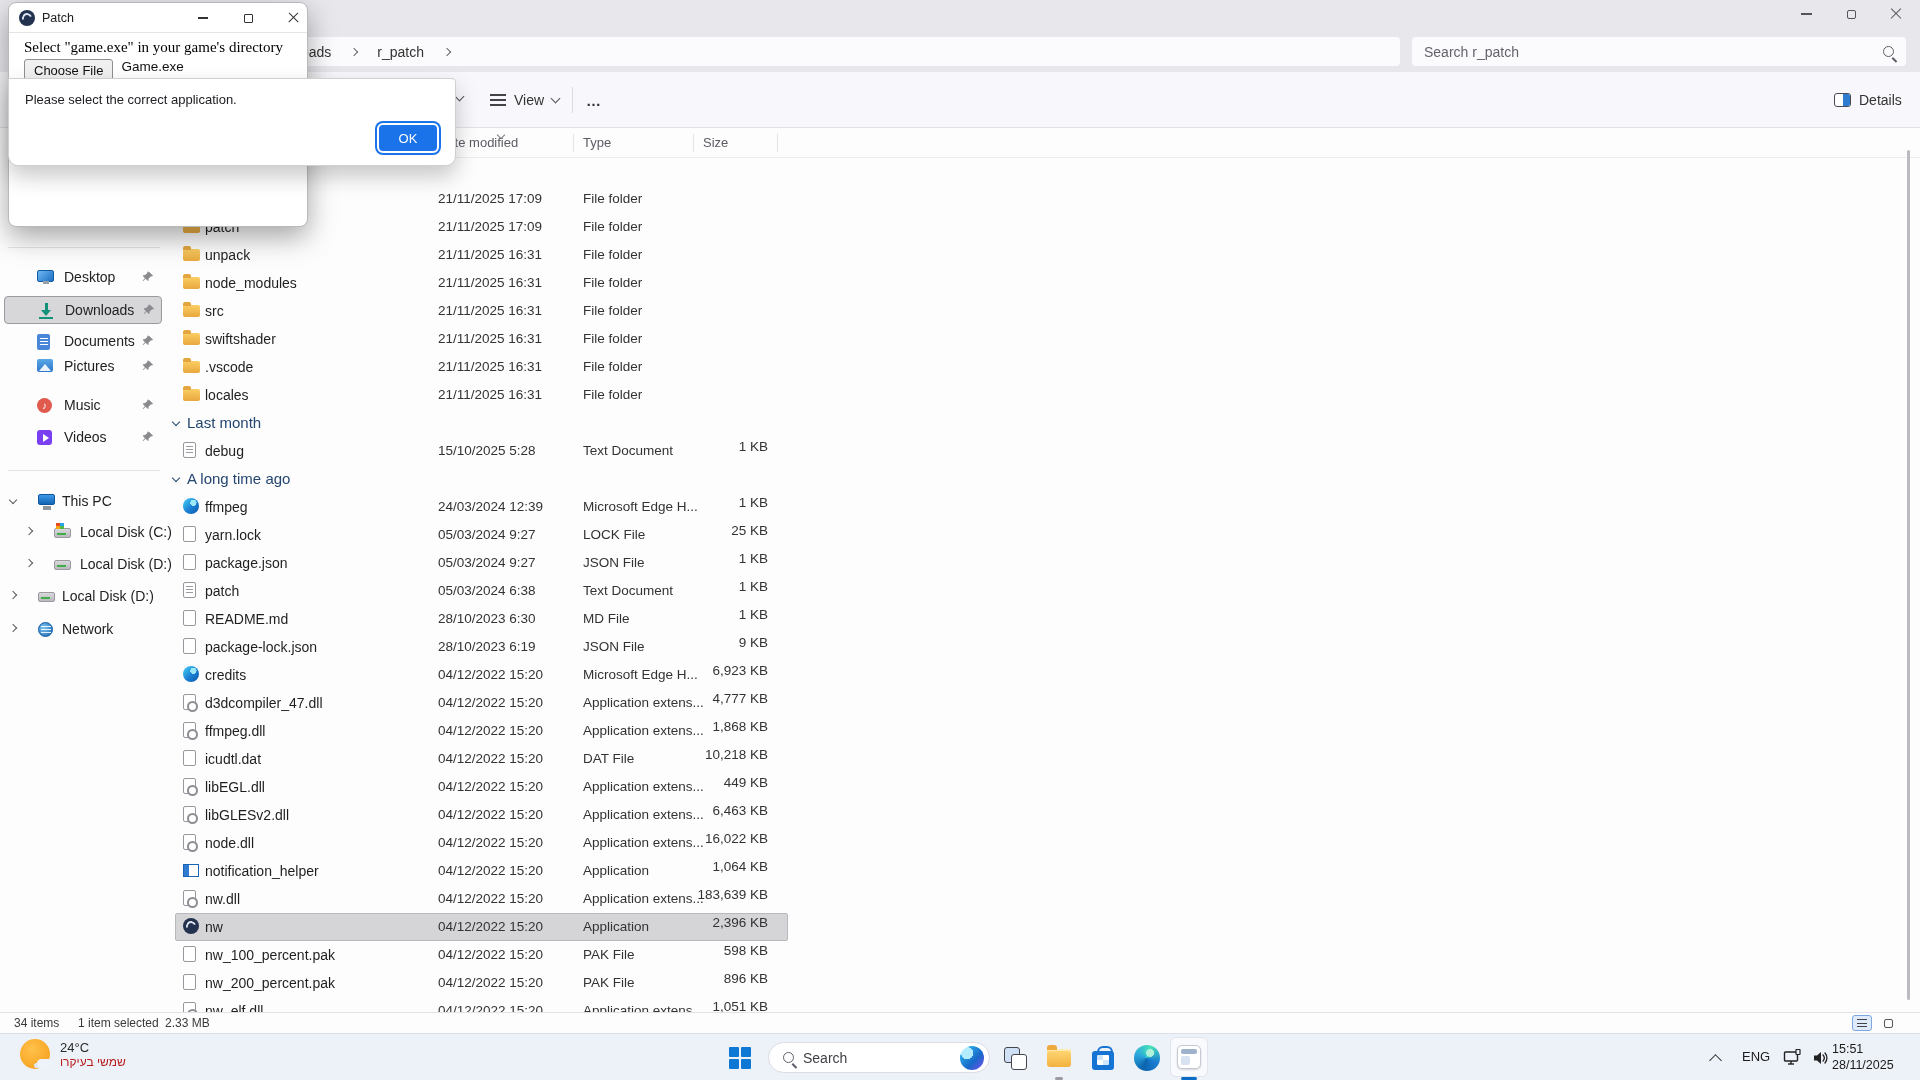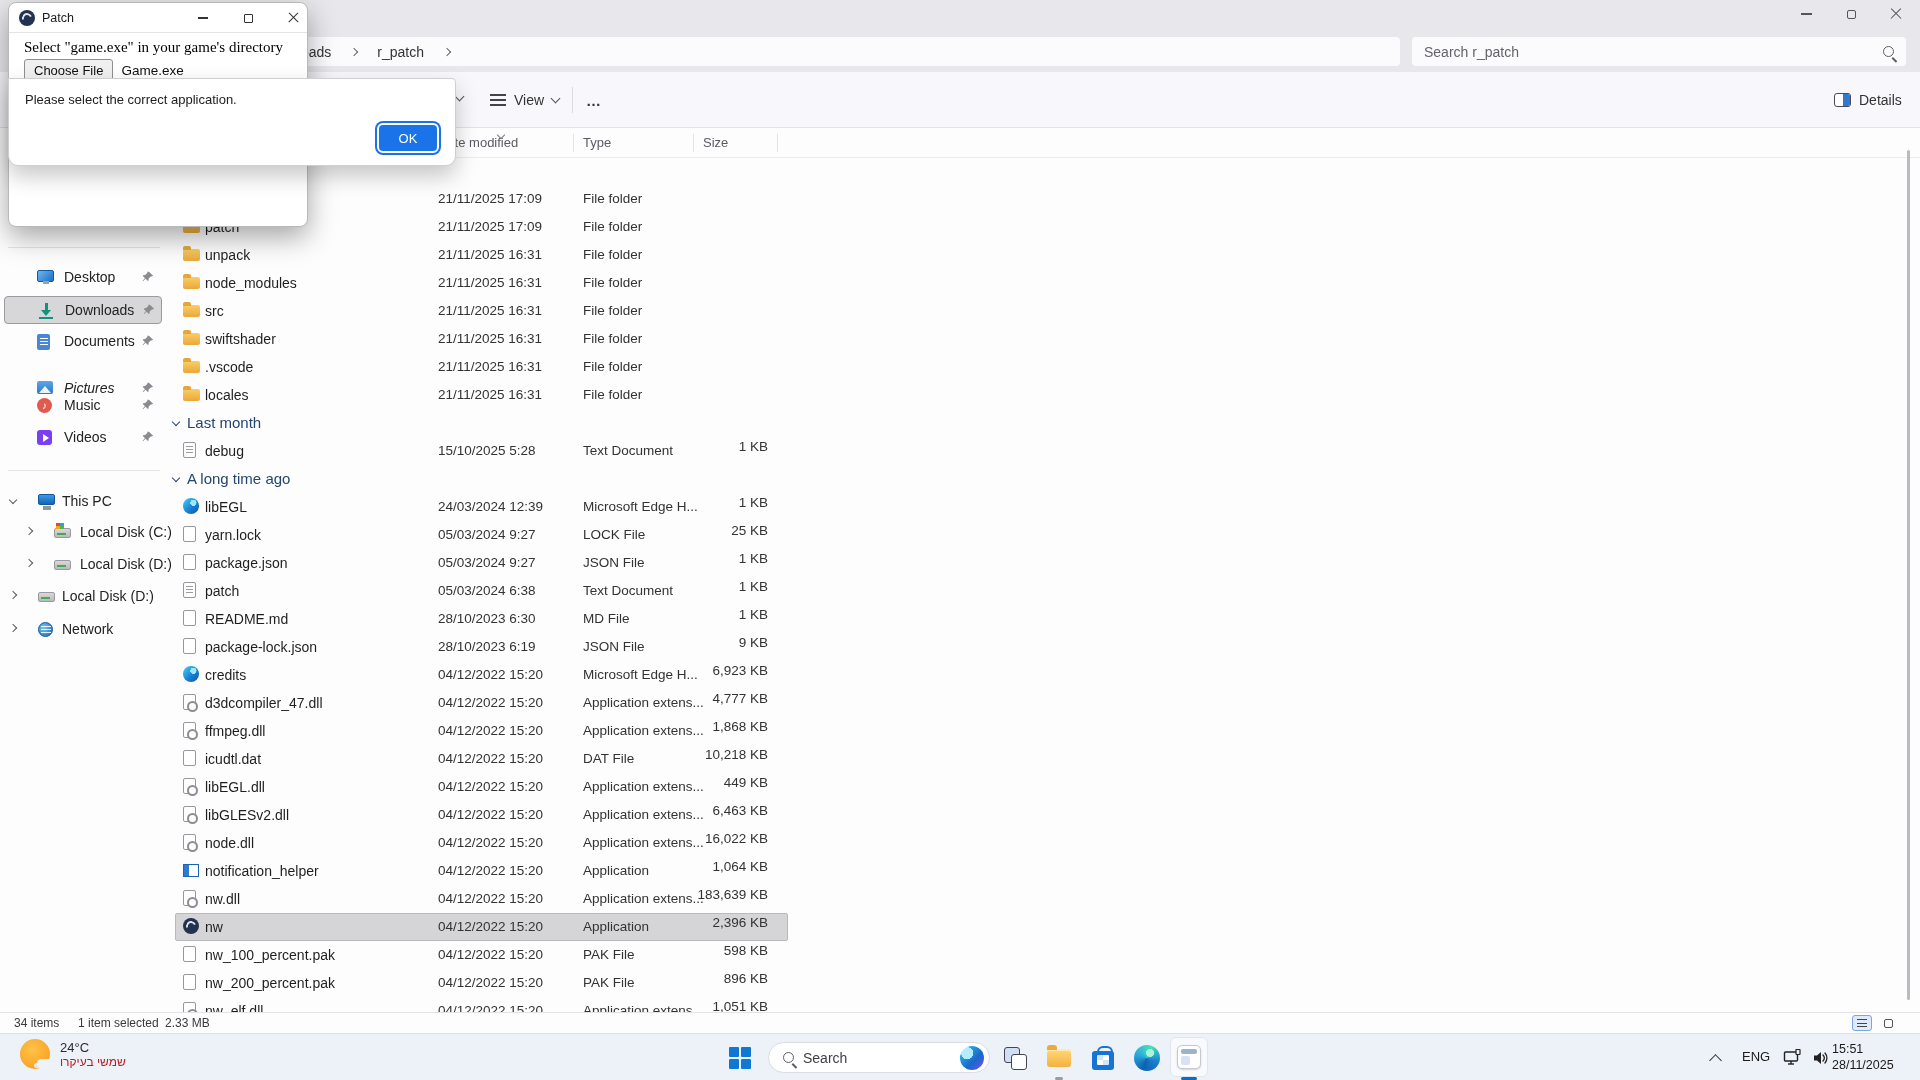--- a/index.html
+++ b/index.html
@@ -153,21 +153,21 @@
   .dlg-title{position:relative;height:30px;border-bottom:1px solid #e4e4e4}
   .dlg-title .ttl{position:absolute;left:33px;top:8px;font-size:12.5px;color:#1b1b1b}
   .dlg-title .ic-nw{position:absolute;left:10px;top:7px}
   .dbtn{position:absolute;top:4px;width:24px;height:22px;display:flex;align-items:center;justify-content:center}
   .dg-min{width:10px;height:1.4px;background:#333}
   .dg-max{width:9px;height:9px;border:1.3px solid #333;border-radius:1px}
   .dg-x{position:relative;width:11px;height:11px}
   .dg-x::before,.dg-x::after{content:'';position:absolute;left:-1px;top:4.5px;width:13px;height:1.4px;background:#333}
   .dg-x::before{transform:rotate(45deg)}.dg-x::after{transform:rotate(-45deg)}
   .dlg-instr{position:absolute;left:15px;top:36px;font-family:"Liberation Serif",serif;font-size:15px;color:#000;white-space:nowrap}
-  .choosewrap{position:absolute;left:15px;top:56px;display:flex;align-items:center;gap:8px}
+  .choosewrap{position:absolute;left:15px;top:56px;display:flex;gap:8px}
   .choosebtn{font-size:13px;color:#111;background:#f0f0f0;border:1px solid #8f8f8f;border-radius:3px;padding:2.5px 9px}
   .chosen{font-size:13.5px;color:#111}
   .alertbox{position:absolute;left:-1px;top:75px;width:448px;height:88px;background:#fff;border:1px solid #cfcfcf;
     border-radius:0 4px 10px 10px;box-shadow:0 10px 22px rgba(0,0,0,.22)}
   .alertmsg{position:absolute;left:16px;top:13px;font-size:13px;color:#202124}
   .okbtn{position:absolute;left:368px;top:44px;width:62px;height:30px;background:#1a73e8;color:#fff;font-size:13px;font-weight:normal;
     display:flex;align-items:center;justify-content:center;border:2px solid #fff;border-radius:6px;box-shadow:0 0 0 2px #1a73e8}
 </style>
 </head>
 <body>
@@ -242,21 +242,21 @@
         </div>
         <div class="sbitem" style="top: 200px;">
           <span class="si ico si-doc"></span>
           <span class="lbl">Documents</span>
           <span class="pin">
             <svg class="pinsvg" viewBox="0 0 16 16">
               <path fill="#8a8a8f" d="M9.6 1.2l5.2 5.2-1.3.5-1.7.3-2.9 2.9-.3 2.4-.8.8-3-3-3.1 3.1-.8-.8 3.1-3.1-3-3 .8-.8 2.4-.3 2.9-2.9.3-1.7z"></path>
             </svg>
           </span>
         </div>
-        <div class="sbitem" style="top: 247px; font-style: italic;">
+        <div class="sbitem" style="top: 225px;">
           <span class="si ico si-pic"></span>
           <span class="lbl">Pictures</span>
           <span class="pin">
             <svg class="pinsvg" viewBox="0 0 16 16">
               <path fill="#8a8a8f" d="M9.6 1.2l5.2 5.2-1.3.5-1.7.3-2.9 2.9-.3 2.4-.8.8-3-3-3.1 3.1-.8-.8 3.1-3.1-3-3 .8-.8 2.4-.3 2.9-2.9.3-1.7z"></path>
             </svg>
           </span>
         </div>
         <div class="sbitem" style="top: 264px;">
           <span class="si ico si-music">♪</span>
@@ -383,21 +383,21 @@
           <span class="fdate">15/10/2025 5:28</span>
           <span class="ftype">Text Document</span>
           <span class="fsize">1 KB</span>
         </div>
         <div class="grow">
           <span class="gchev"></span>
           <span class="glbl">A long time ago</span>
         </div>
         <div class="frow">
           <span class="ic fico ic-edge"></span>
-          <span class="fname">libEGL</span>
+          <span class="fname">ffmpeg</span>
           <span class="fdate">24/03/2024 12:39</span>
           <span class="ftype">Microsoft Edge H...</span>
           <span class="fsize">1 KB</span>
         </div>
         <div class="frow">
           <span class="ic fico ic-page"></span>
           <span class="fname">yarn.lock</span>
           <span class="fdate">05/03/2024 9:27</span>
           <span class="ftype">LOCK File</span>
           <span class="fsize">25 KB</span>

